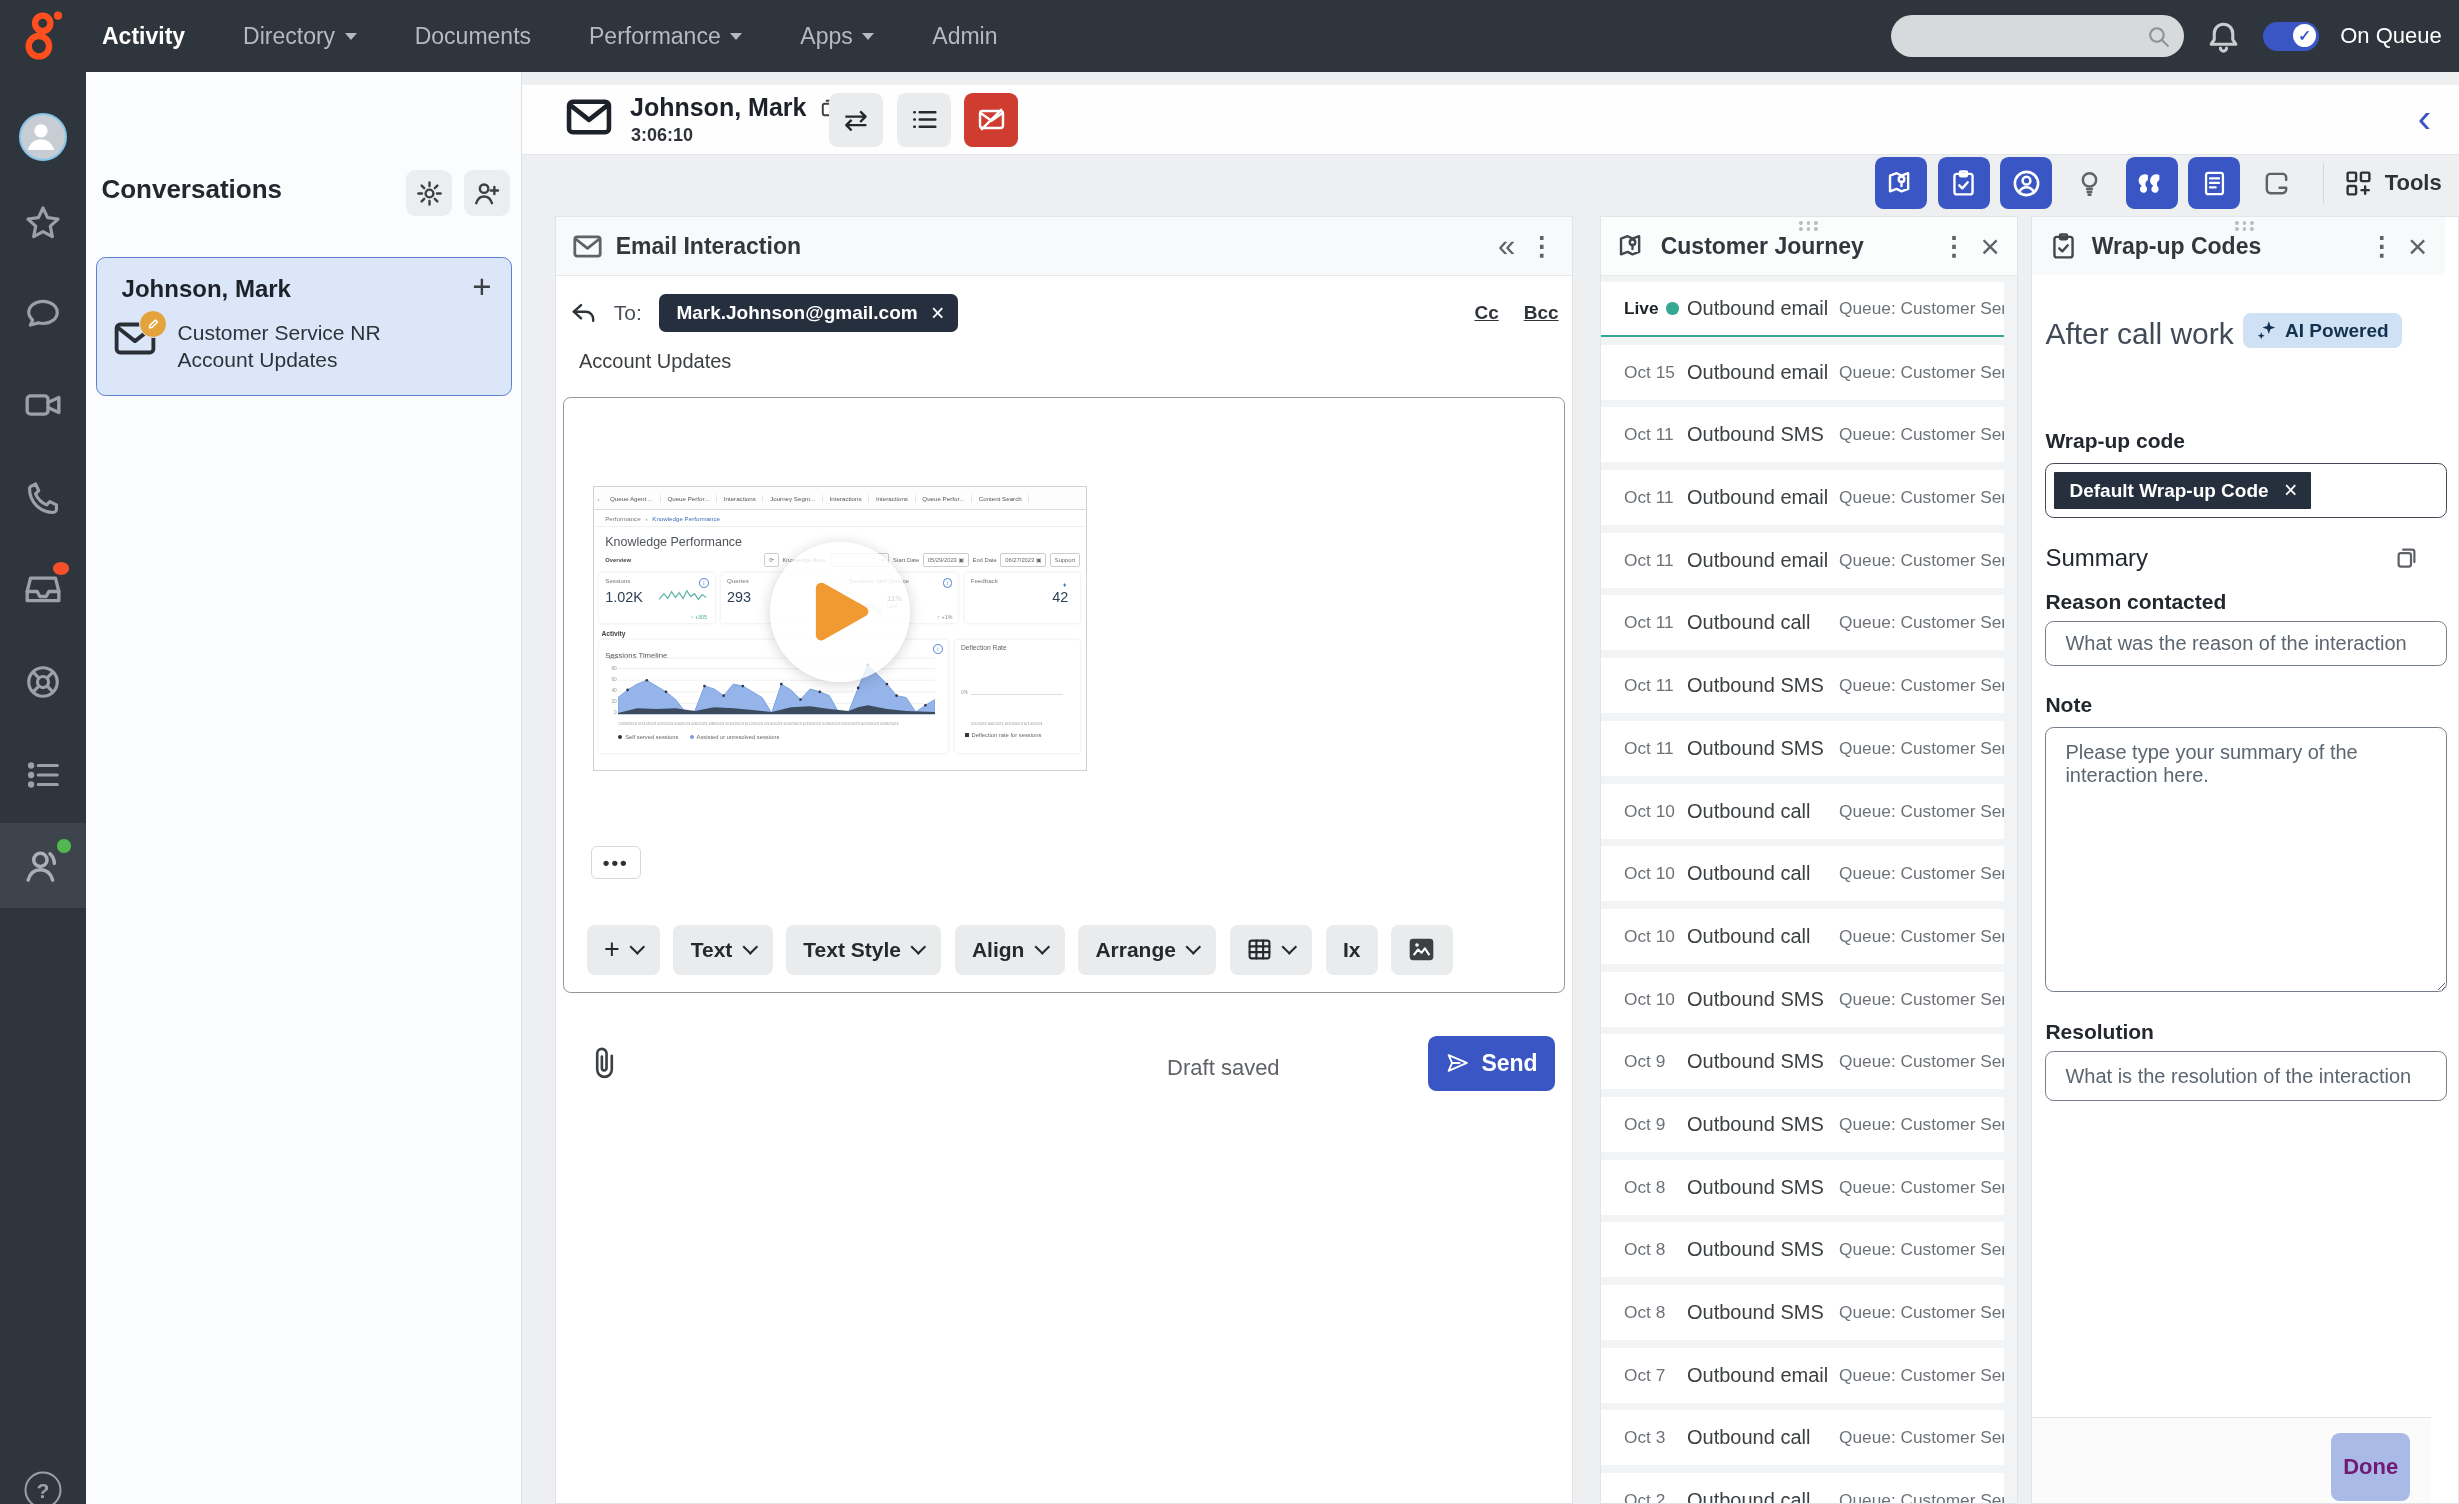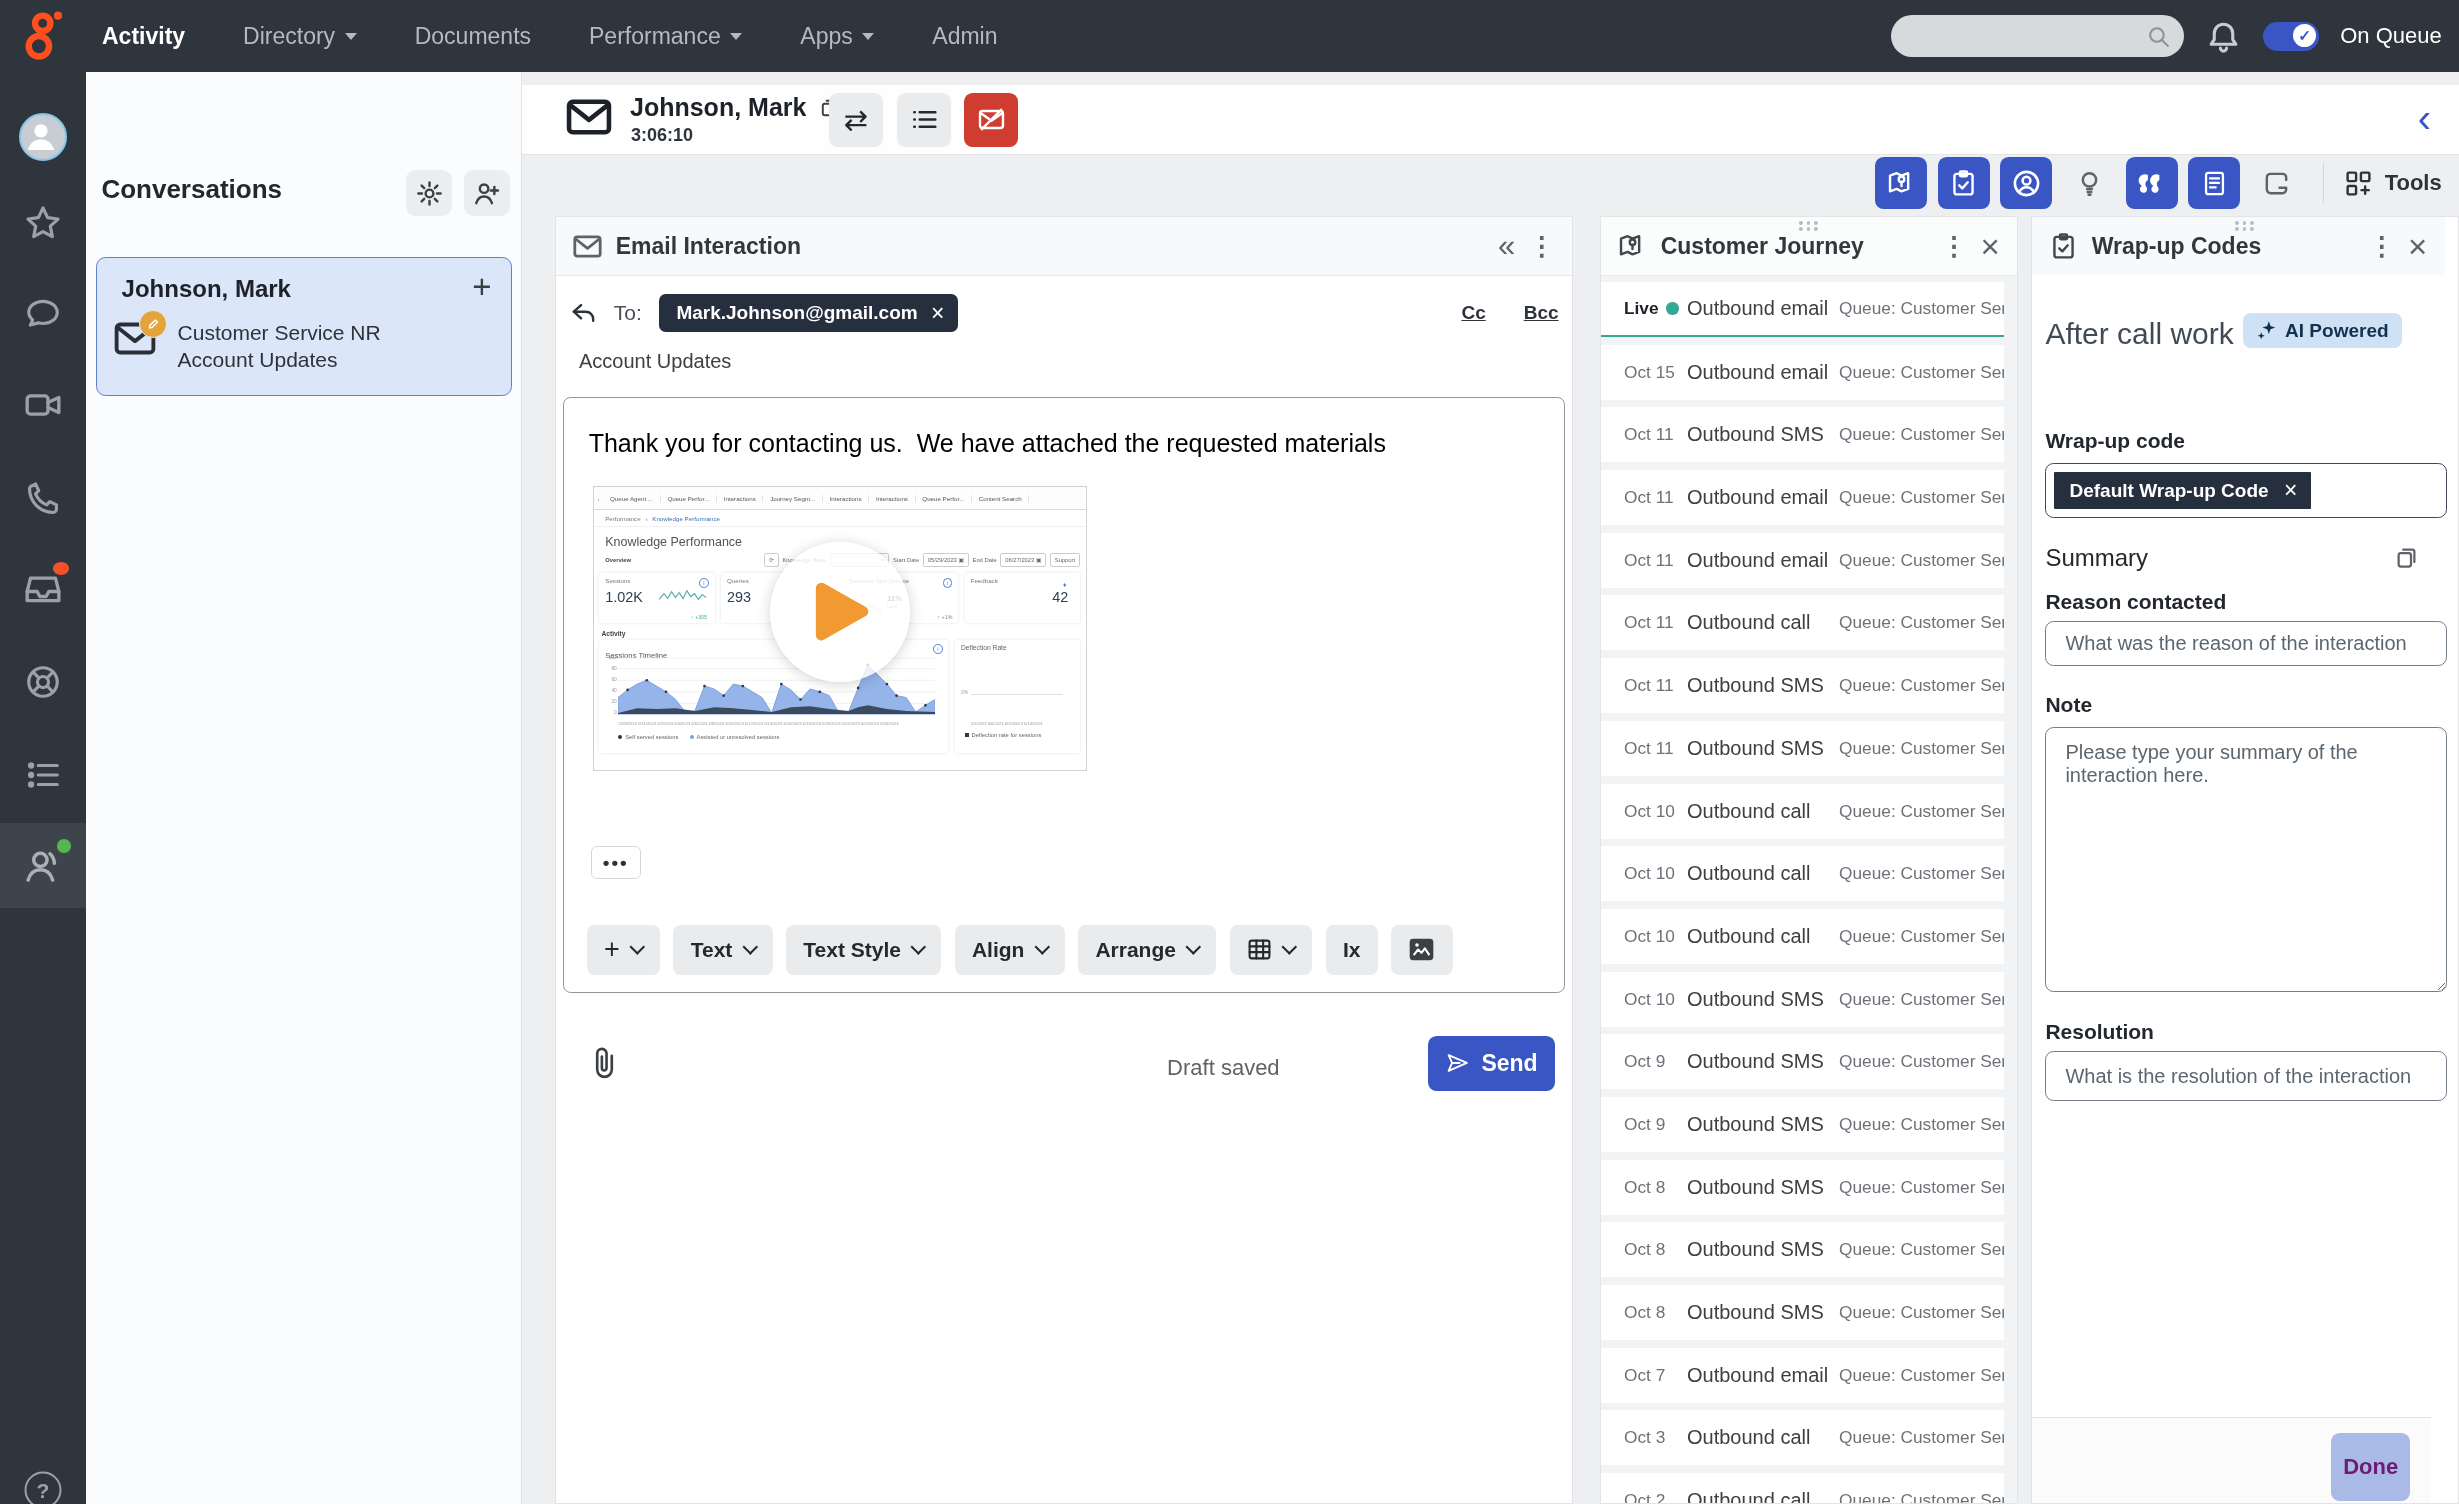--- a/index.html
+++ b/index.html
@@ -70,21 +70,21 @@
   .drag-dots{position:absolute;top:3.8px;left:50%;transform:translateX(-50%);display:grid;grid-template-columns:repeat(3,4.8px);grid-gap:2.9px;z-index:4;}
   .drag-dots i{width:3.8px;height:3.8px;border-radius:50%;background:#b7bcc2;}
 
   
   .email-panel{left:555px;width:1018px;}
   .to-row{position:absolute;left:13.4px;top:75px;right:13.4px;height:42px;display:flex;align-items:center;}
   .reply-ic{color:#2e333a;margin-right:15.4px;}
   .to-label{font-size:21px;color:#4a5057;margin-right:17.3px;}
   .chip{height:38px;background:#252f3d;color:#fff;border-radius:6.7px;display:flex;align-items:center;padding:0 13.4px 0 17.3px;font-size:19px;font-weight:bold;gap:13.4px;}
   .chip .x{font-size:23px;font-weight:400;}
-  .ccbcc{margin-left:auto;display:flex;gap:38px;font-size:19px;font-weight:bold;color:#2e333a;}
+  .ccbcc{margin-left:auto;display:flex;gap:25px;font-size:19px;font-weight:bold;color:#2e333a;}
   .ccbcc span{text-decoration:underline;}
   .subject{position:absolute;left:23px;top:133px;font-size:20px;color:#3c4043;}
   .compose{position:absolute;left:6.7px;right:6.7px;top:180px;height:594px;border:1.4px solid #8f959b;border-radius:7.7px;background:#fff;}
   .body-text{position:absolute;left:25px;top:31px;font-size:25px;color:#000;white-space:pre-wrap;}
   .thumb{position:absolute;left:29px;top:88px;width:492px;height:283px;background:#fff;border:1px solid #cfd2d5;overflow:hidden;}
   .play-wrap{position:absolute;left:50%;top:44%;transform:translate(-50%,-50%);width:140px;height:140px;border-radius:50%;background:rgba(255,255,255,.82);box-shadow:0 1.9px 13.4px rgba(0,0,0,.18);display:flex;align-items:center;justify-content:center;}
   .more-btn{position:absolute;left:27px;top:448px;width:48px;height:31px;border:1px solid #d5d8db;border-radius:5.8px;background:#fff;display:flex;align-items:center;justify-content:center;font-size:19px;letter-spacing:1.9px;color:#2e333a;font-weight:bold;}
   .ed-toolbar{position:absolute;left:23px;bottom:17.3px;display:flex;gap:13.4px;align-items:center;}
   .ed-btn{height:50px;border-radius:7.7px;background:#e9ebed;color:#24292e;font-size:21px;font-weight:bold;display:flex;align-items:center;padding:0 17.3px;gap:3.8px;}
   .chev{width:8.6px;height:8.6px;border-right:2.4px solid currentColor;border-bottom:2.4px solid currentColor;transform:rotate(45deg) translate(-1.9px,-1.9px);display:inline-block;margin-left:8.6px;}
@@ -393,21 +393,20 @@
       <span class="x">×</span>
     </span>
     <span class="ccbcc">
       <span>Cc</span>
       <span>Bcc</span>
     </span>
   </div>
   <div class="subject">Account Updates</div>
 
   <div class="compose">
-    <div class="body-text">Thank you for contacting us.  We have attached the requested materials</div>
 
     <div class="thumb">
       <div class="vt-tabs">
           <span style="padding:0 3.8px;color:#999">‹</span>
           <span class="vt-tab">Queue Agent ...</span>
           <span class="vt-tab">Queue Perfor...</span>
           <span class="vt-tab">Interactions</span>
           <span class="vt-tab">Journey Segm...</span>
           <span class="vt-tab">Interactions</span>
           <span class="vt-tab">Interactions</span>

